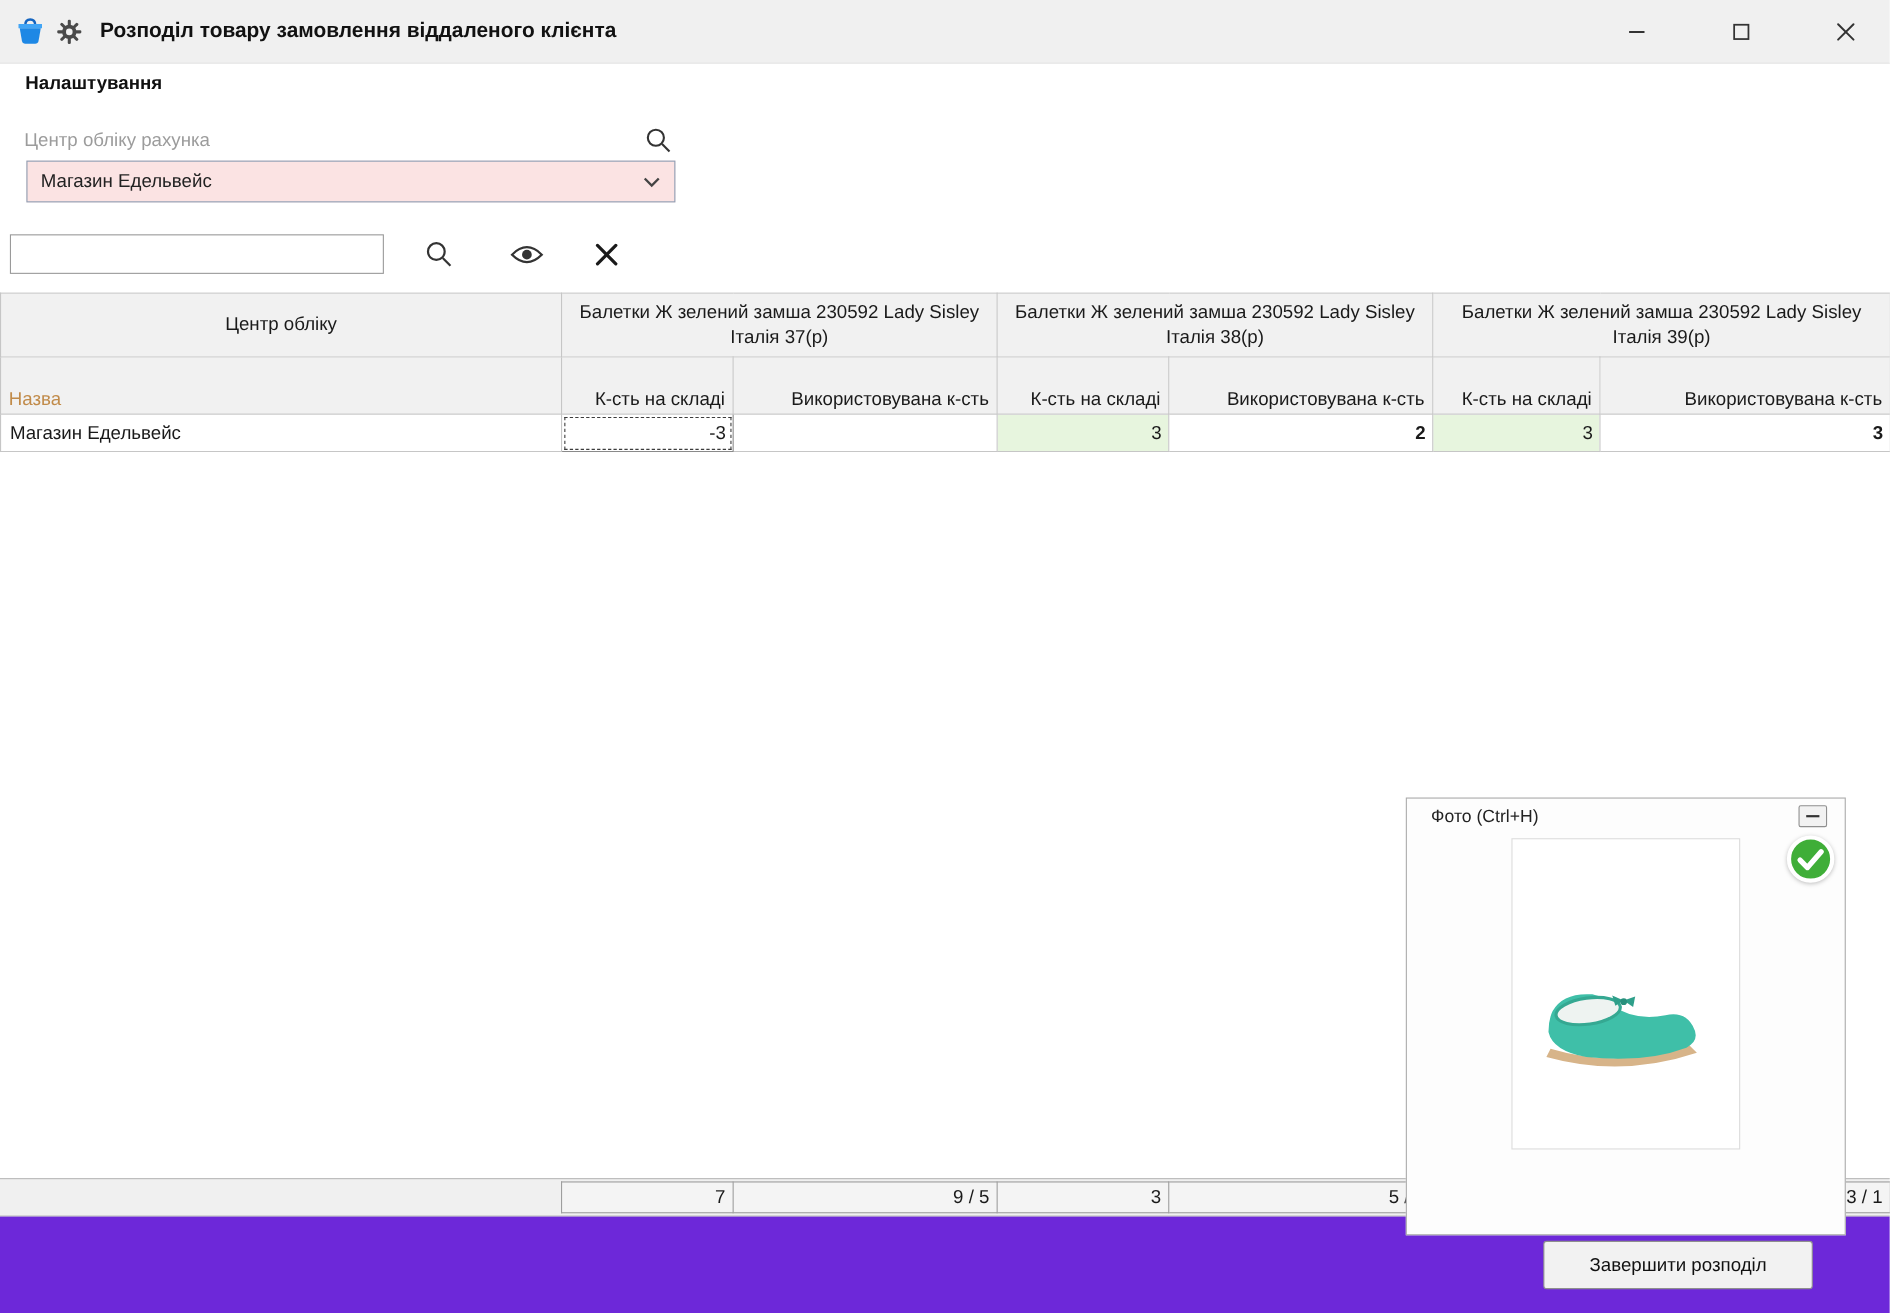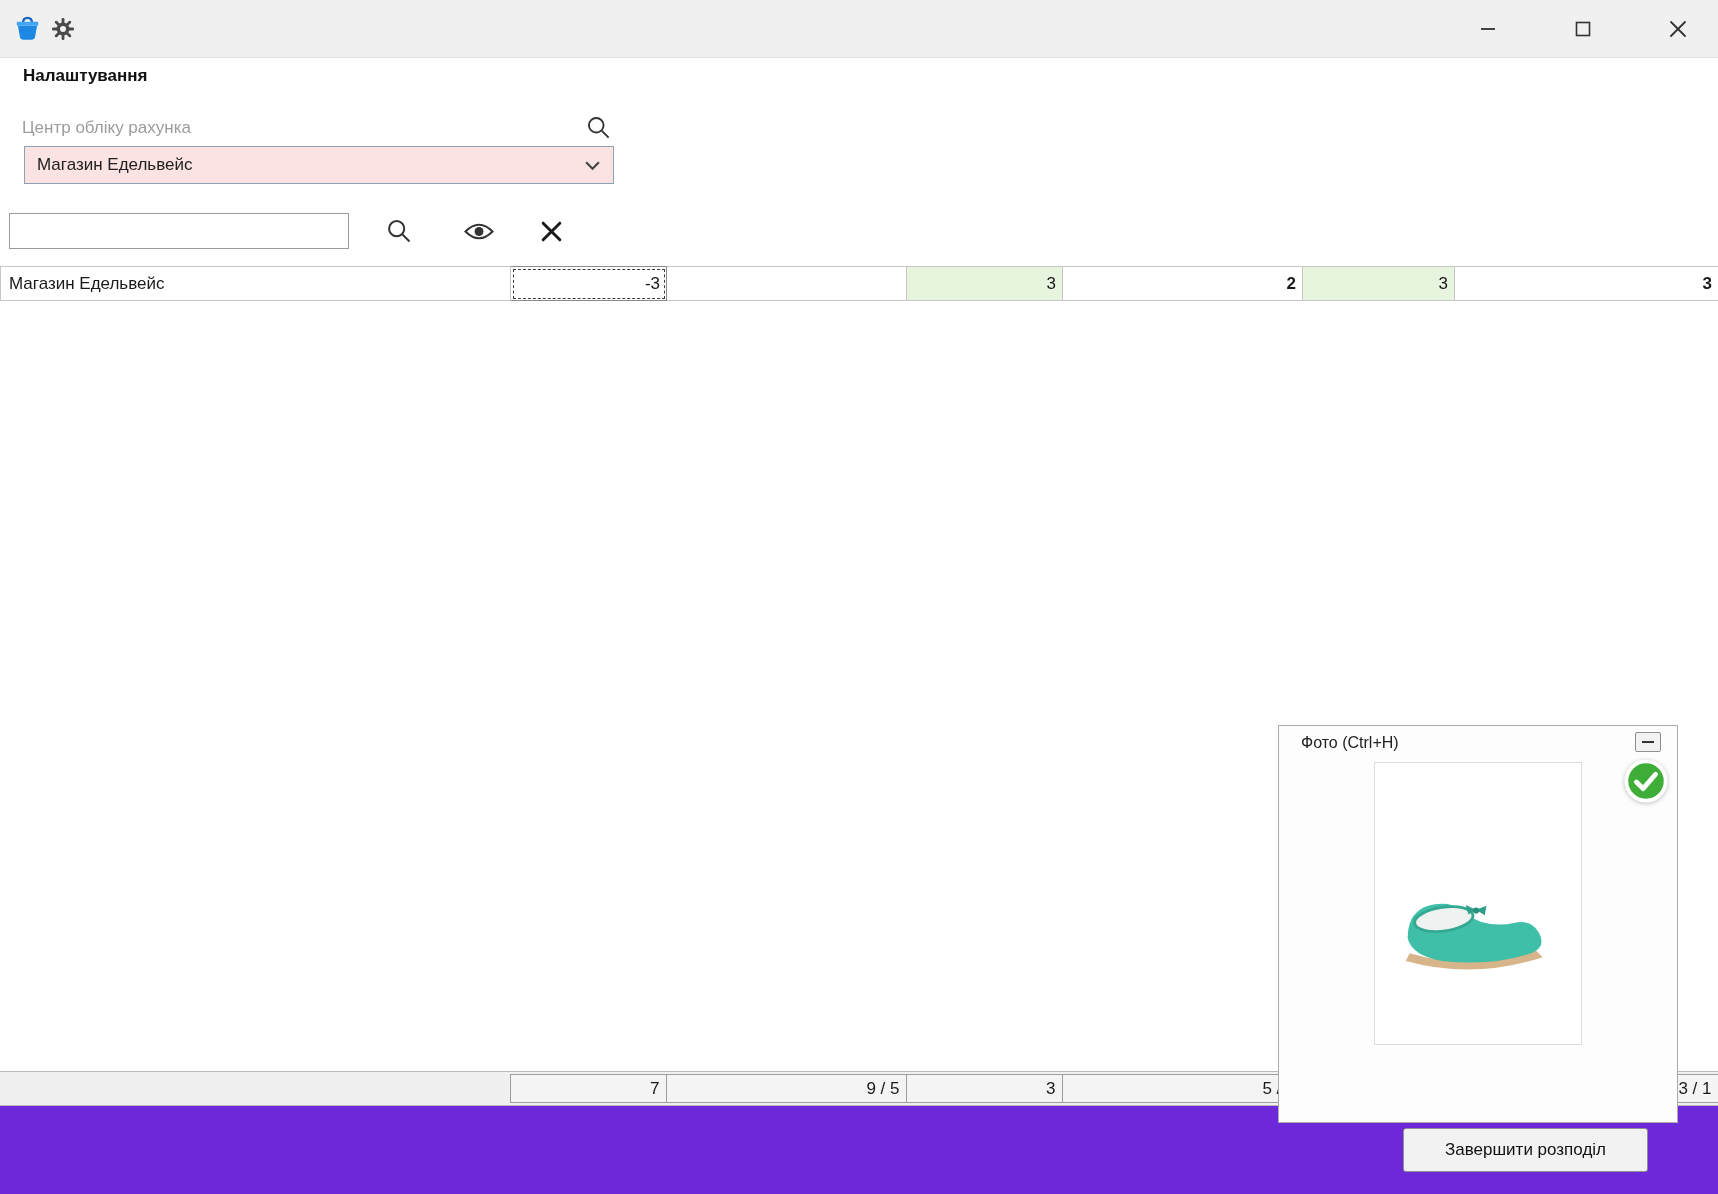--- a/index.html
+++ b/index.html
@@ -116,20 +116,21 @@
       <g fill="#4a4a4a">
         <rect x="10.6" y="1" width="2.8" height="22" rx="1.2"></rect>
         <rect x="10.6" y="1" width="2.8" height="22" rx="1.2" transform="rotate(45 12 12)"></rect>
         <rect x="10.6" y="1" width="2.8" height="22" rx="1.2" transform="rotate(90 12 12)"></rect>
         <rect x="10.6" y="1" width="2.8" height="22" rx="1.2" transform="rotate(135 12 12)"></rect>
         <circle cx="12" cy="12" r="6.5"></circle>
       </g>
       <circle cx="12" cy="12" r="3" fill="#f0f0f0"></circle>
     </svg>
   </span>
+  <span class="win-title">Розподіл товару замовлення віддаленого клієнта</span>
   <div class="win-controls">
     <button class="win-btn">
       <svg width="16" height="16" viewBox="0 0 16 16">
           <line x1="1" y1="8" x2="15" y2="8" stroke="#333" stroke-width="1.8"></line>
         </svg>
     </button>
     <button class="win-btn">
       <svg width="16" height="16" viewBox="0 0 16 16">
           <rect x="1.5" y="1.5" width="13" height="13" fill="none" stroke="#333" stroke-width="1.6"></rect>
         </svg>
@@ -191,20 +192,35 @@
   <colgroup>
     <col style="width:510px">
       <col style="width:156px">
       <col style="width:240px">
     <col style="width:156px">
       <col style="width:240px">
       <col style="width:152px">
       <col style="width:264px">
   </colgroup>
   <tbody>
+      <tr class="group-row">
+    <td>Центр обліку</td>
+    <td colspan="2">Балетки Ж зелений замша 230592 Lady Sisley Італія 37(р)</td>
+    <td colspan="2">Балетки Ж зелений замша 230592 Lady Sisley Італія 38(р)</td>
+    <td colspan="2">Балетки Ж зелений замша 230592 Lady Sisley Італія 39(р)</td>
+  </tr>
+  <tr class="sub-row">
+    <td class="name-hd">Назва</td>
+    <td class="col-hd">К-сть на складі</td>
+    <td class="col-hd">Використовувана к-сть</td>
+    <td class="col-hd">К-сть на складі</td>
+    <td class="col-hd">Використовувана к-сть</td>
+    <td class="col-hd">К-сть на складі</td>
+    <td class="col-hd">Використовувана к-сть</td>
+  </tr>
   <tr class="data-row">
     <td class="name-cell">Магазин Едельвейс</td>
     <td class="num selected">-3</td>
     <td class="num used"></td>
     <td class="num green">3</td>
     <td class="num used">2</td>
     <td class="num green">3</td>
     <td class="num used">3</td>
   </tr>
 </tbody>

